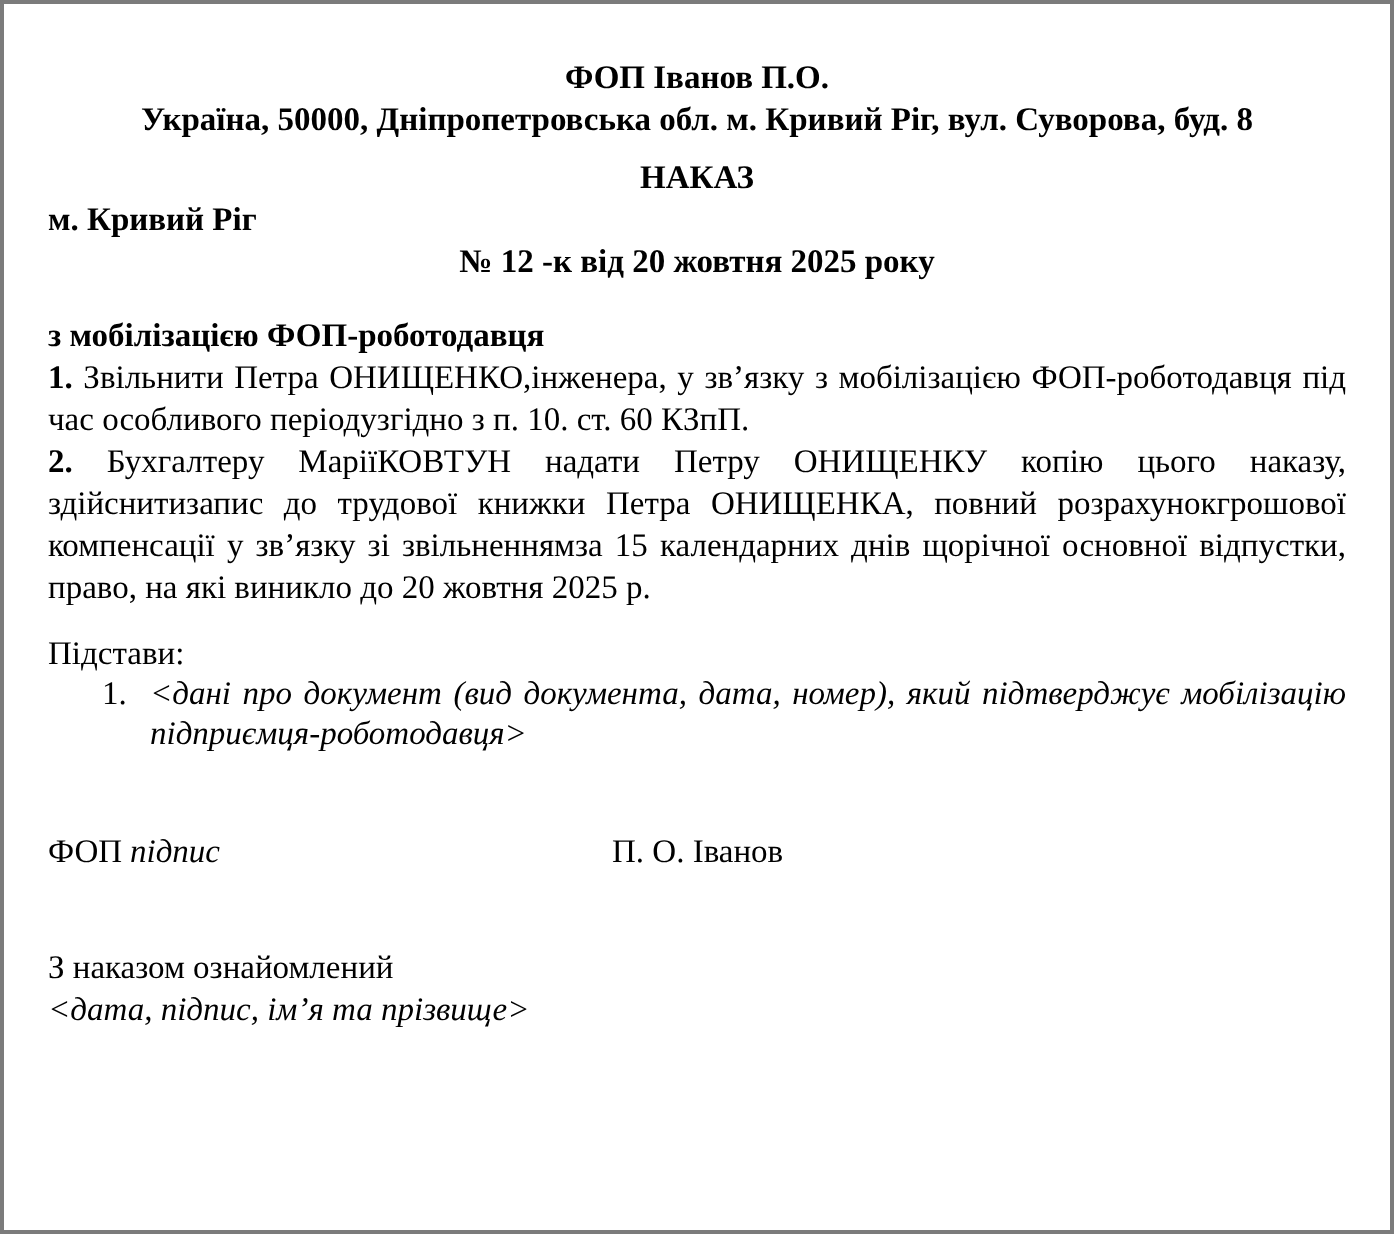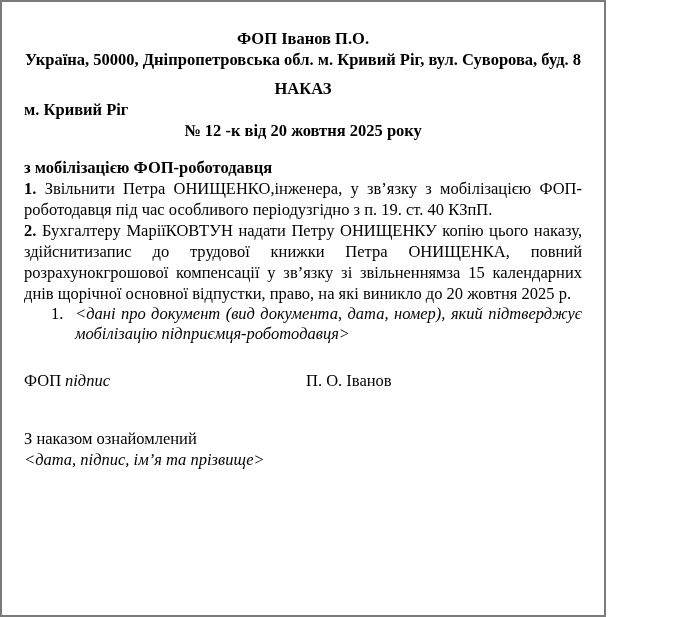--- a/index.html
+++ b/index.html
@@ -4,21 +4,21 @@
 <style>
   * { margin: 0; padding: 0; box-sizing: border-box; }
   html, body { background: #ffffff; }
   body {
     width: 700px;
     height: 617px;
     font-family: "Liberation Serif", "DejaVu Serif", serif;
     color: #000000;
   }
   .page {
-    width: 606px;
+    width: 697px;
     height: 617px;
     background: #ffffff;
     border: 2px solid #7b7b7b;
     padding: 26px 22px 0 22px;
     font-size: 16.5px;
     line-height: 21px;
     overflow: hidden;
   }
   .center { text-align: center; }
   .bold { font-weight: bold; }
@@ -36,21 +36,21 @@
     text-align: justify;
   }
   .grounds-item .g-num {
     position: absolute;
     left: 27px;
     top: 0;
     font-style: normal;
   }
   .sig-row {
     position: relative;
-    margin-top: 26px;
+    margin-top: 38px;
     height: 21px;
   }
   .sig-role { position: absolute; left: 0; }
   .sig-sign { position: absolute; left: 41px; font-style: italic; }
   .sig-name { position: absolute; left: 282px; }
   .ack { margin-top: 37px; }
 </style>
 </head>
 <body>
 
@@ -61,24 +61,25 @@
 
   <div class="center bold doc-title">НАКАЗ</div>
   <div class="bold">м. Кривий Ріг</div>
   <div class="center bold">№ 12 -к від 20 жовтня 2025 року</div>
 
   <div class="subject">
     <div class="bold">з мобілізацією ФОП-роботодавця</div>
   </div>
 
 
-  <p class="order-item justify"><span class="num">1.</span> <span>Звільнити Петра ОНИЩЕНКО,інженера, у зв’язку з мобілізацією ФОП-роботодавця під час особливого періодузгідно з п. 19. ст. 40 КЗпП.</span></p>
+  <p class="order-item justify"><span class="num">1.</span> <span>Звільнити Петра ОНИЩЕНКО,інженера, у зв’язку з мобілізацією ФОП-роботодавця під час особливого періодузгідно з п. 10. ст. 60 КЗпП.</span></p>
 
   <p class="order-item justify"><span class="num">2.</span> <span>Бухгалтеру МаріїКОВТУН надати Петру ОНИЩЕНКУ копію цього наказу, здійснитизапис до трудової книжки Петра ОНИЩЕНКА, повний розрахунокгрошової компенсації у зв’язку зі звільненнямза 15 календарних днів щорічної основної відпустки, право, на які виникло до 20 жовтня 2025 р.</span></p>
 
+  <div class="grounds-label">Підстави:</div>
 
   <div class="grounds-item">
     <span class="g-num">1.</span>
     <span class="italic">&lt;дані про документ (вид документа, дата, номер), який підтверджує мобілізацію підприємця-роботодавця&gt;</span>
   </div>
 
   <div class="sig-row">
     <span class="sig-role">ФОП</span>
     <span class="sig-sign">підпис</span>
     <span class="sig-name">П. О. Іванов</span>

